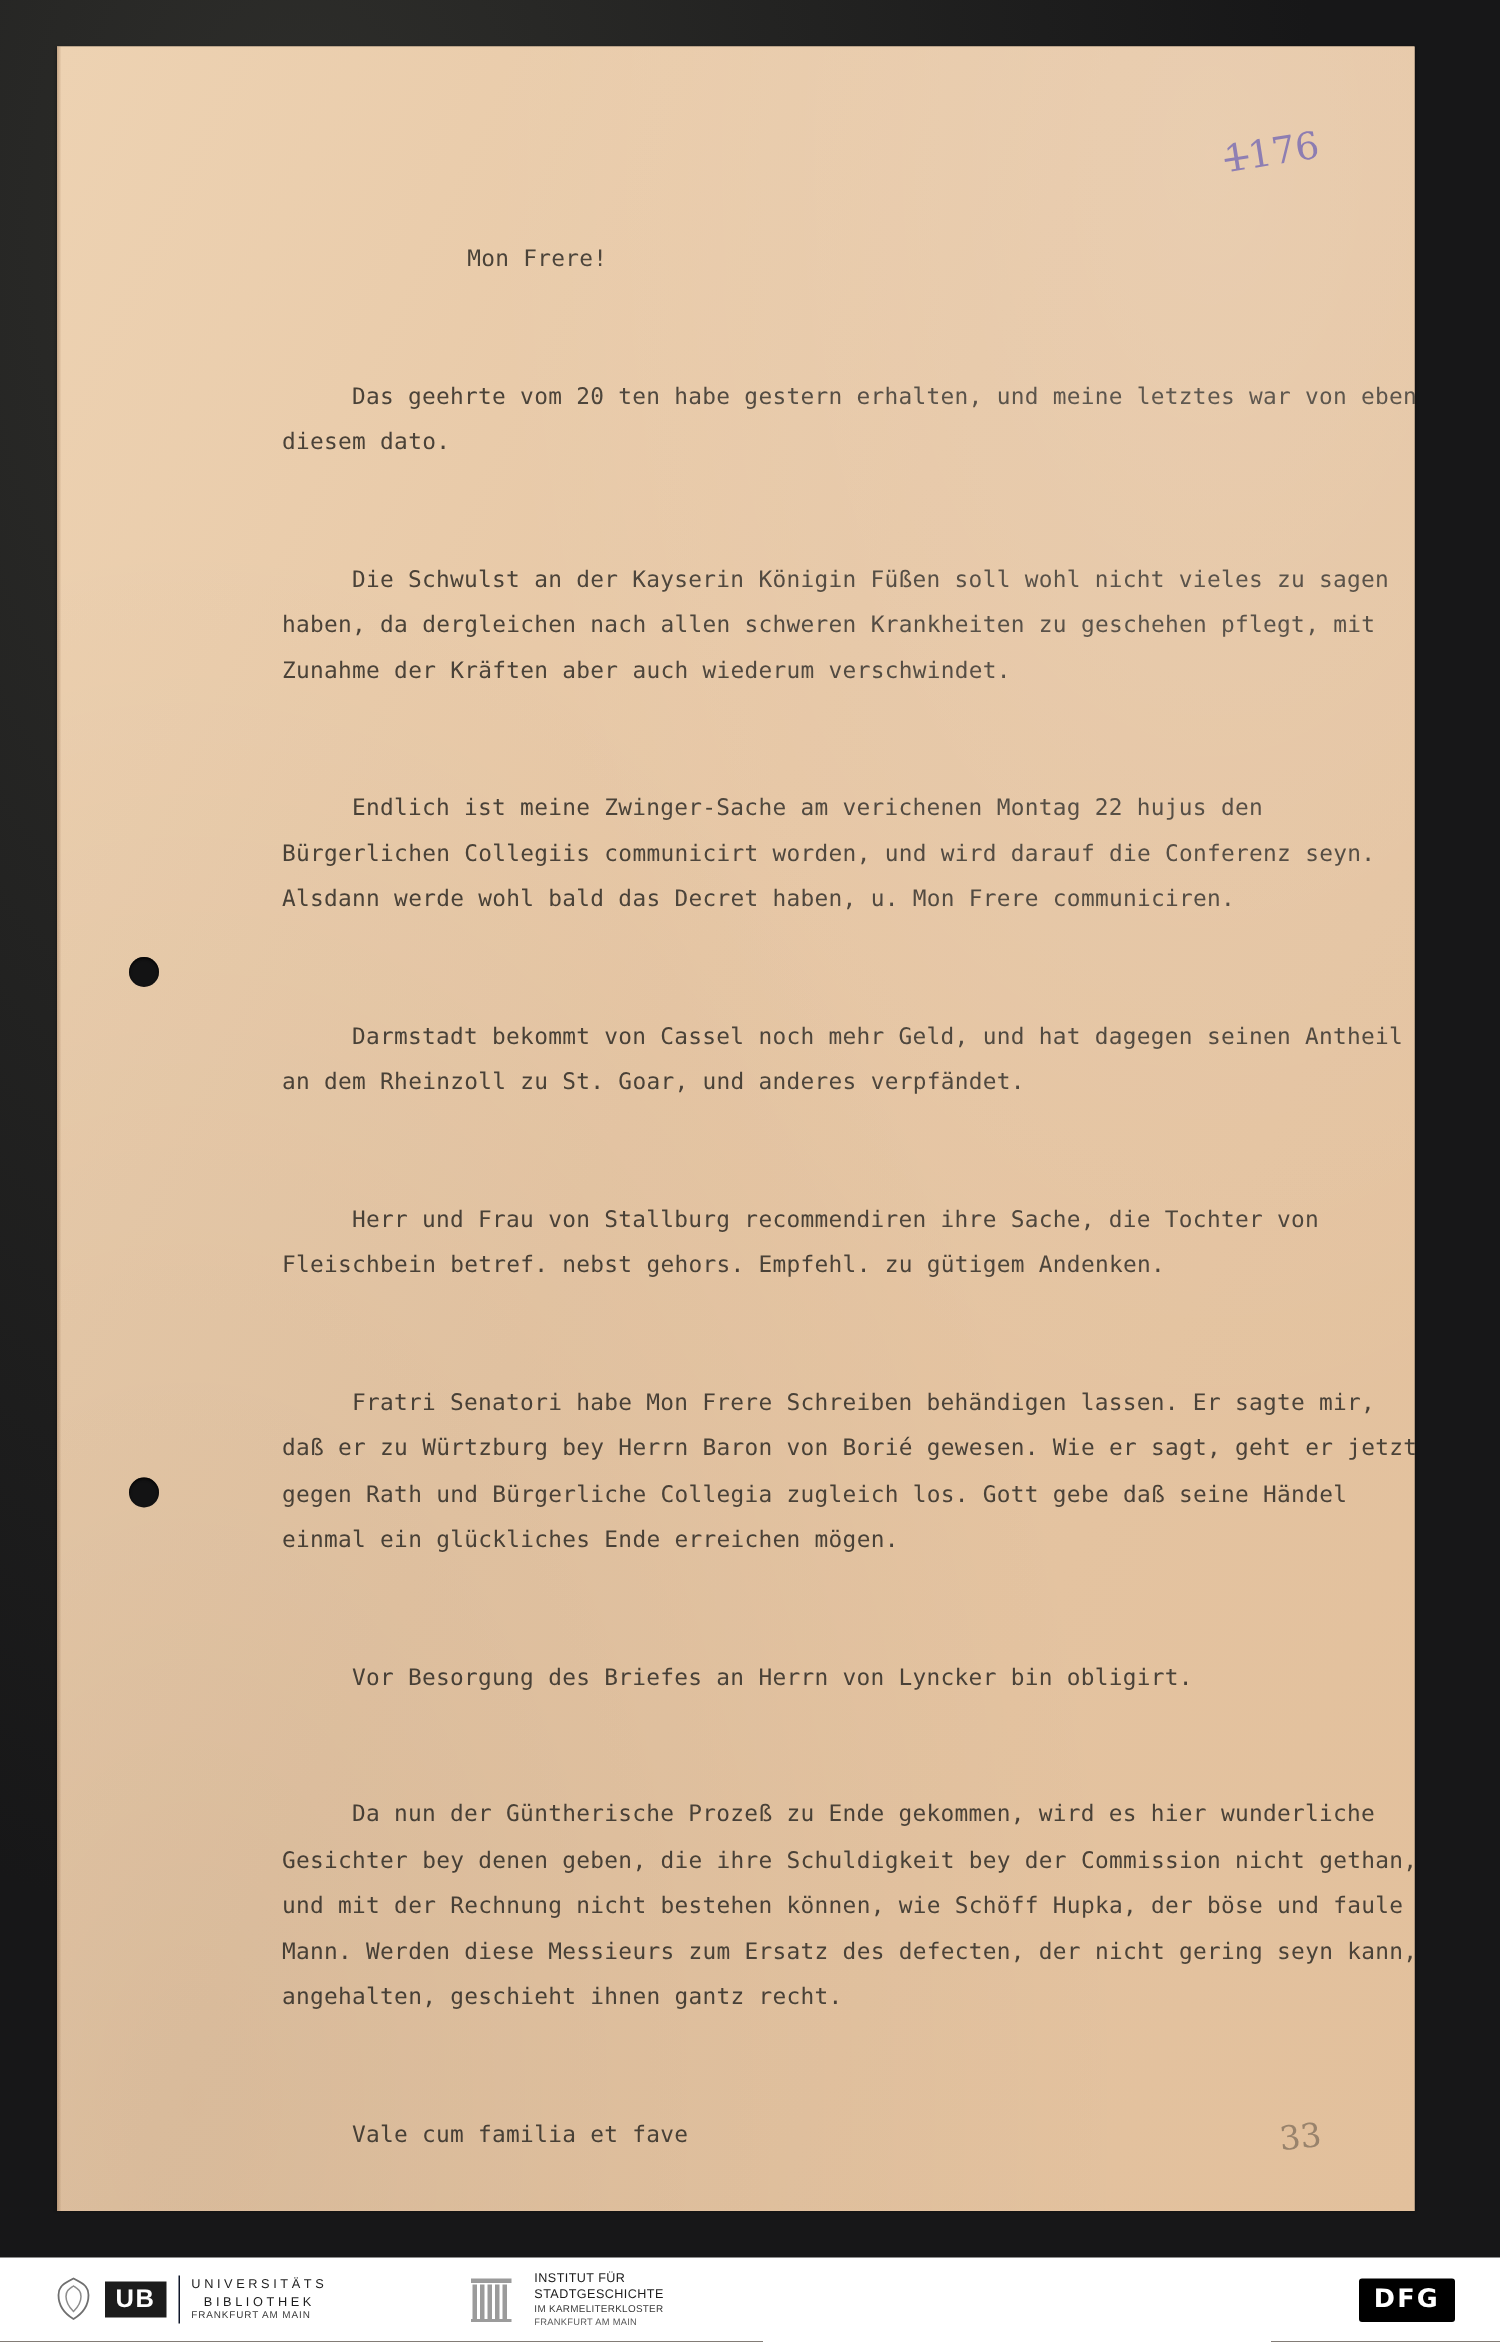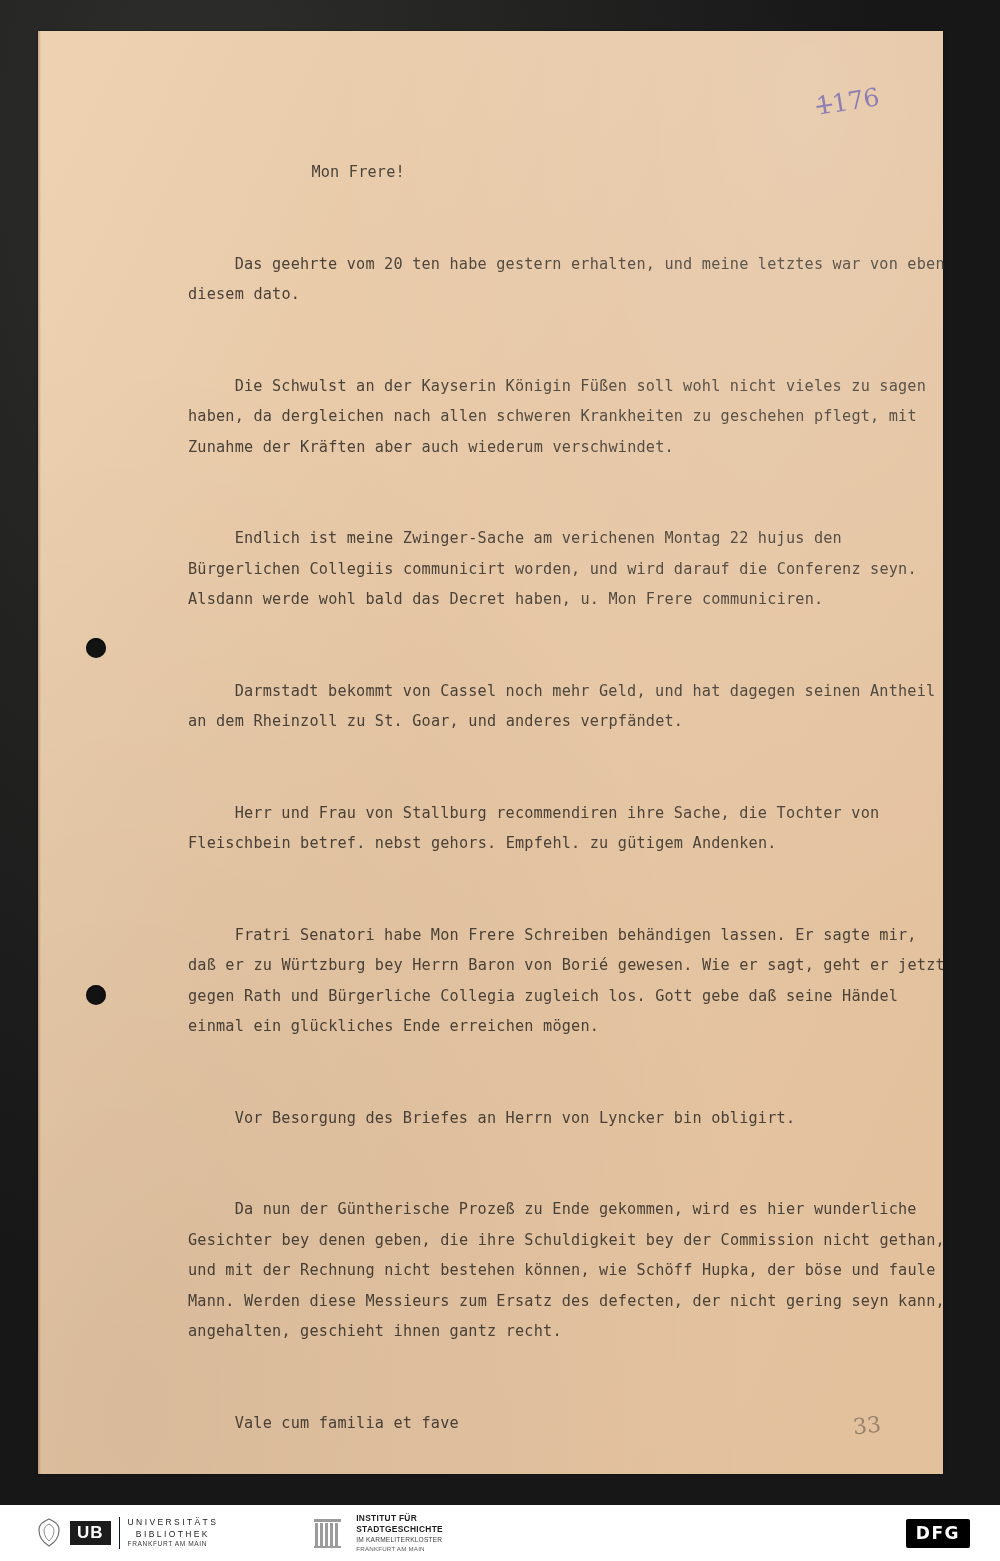--- a/index.html
+++ b/index.html
@@ -161,22 +161,22 @@
     gap: 8px;
   }
   .isg-glyph {
     width: 34px; height: 32px;
   }
   .isg-text {
     font-size: 8.4px;
     line-height: 1.35;
     color: #1c1c1c;
   }
-  .isg-text .t1 { font-weight: bold; letter-spacing: .3px; }
-  .isg-text .t2 { font-weight: bold; letter-spacing: .3px; }
+  .isg-text .t1 { font-weight: normal; letter-spacing: .3px; }
+  .isg-text .t2 { font-weight: normal; letter-spacing: .3px; }
   .isg-text .t3 { font-size: 6.6px; color: #3b3b3b; letter-spacing: .2px; }
   .isg-text .t4 { font-size: 6.2px; color: #5a5a5a; letter-spacing: .2px; }
 
   #footer-caption {
     position: absolute;
     left: 0; right: 0;
     text-align: center;
     font-size: 14.5px;
     color: #1f1f1f;
   }

